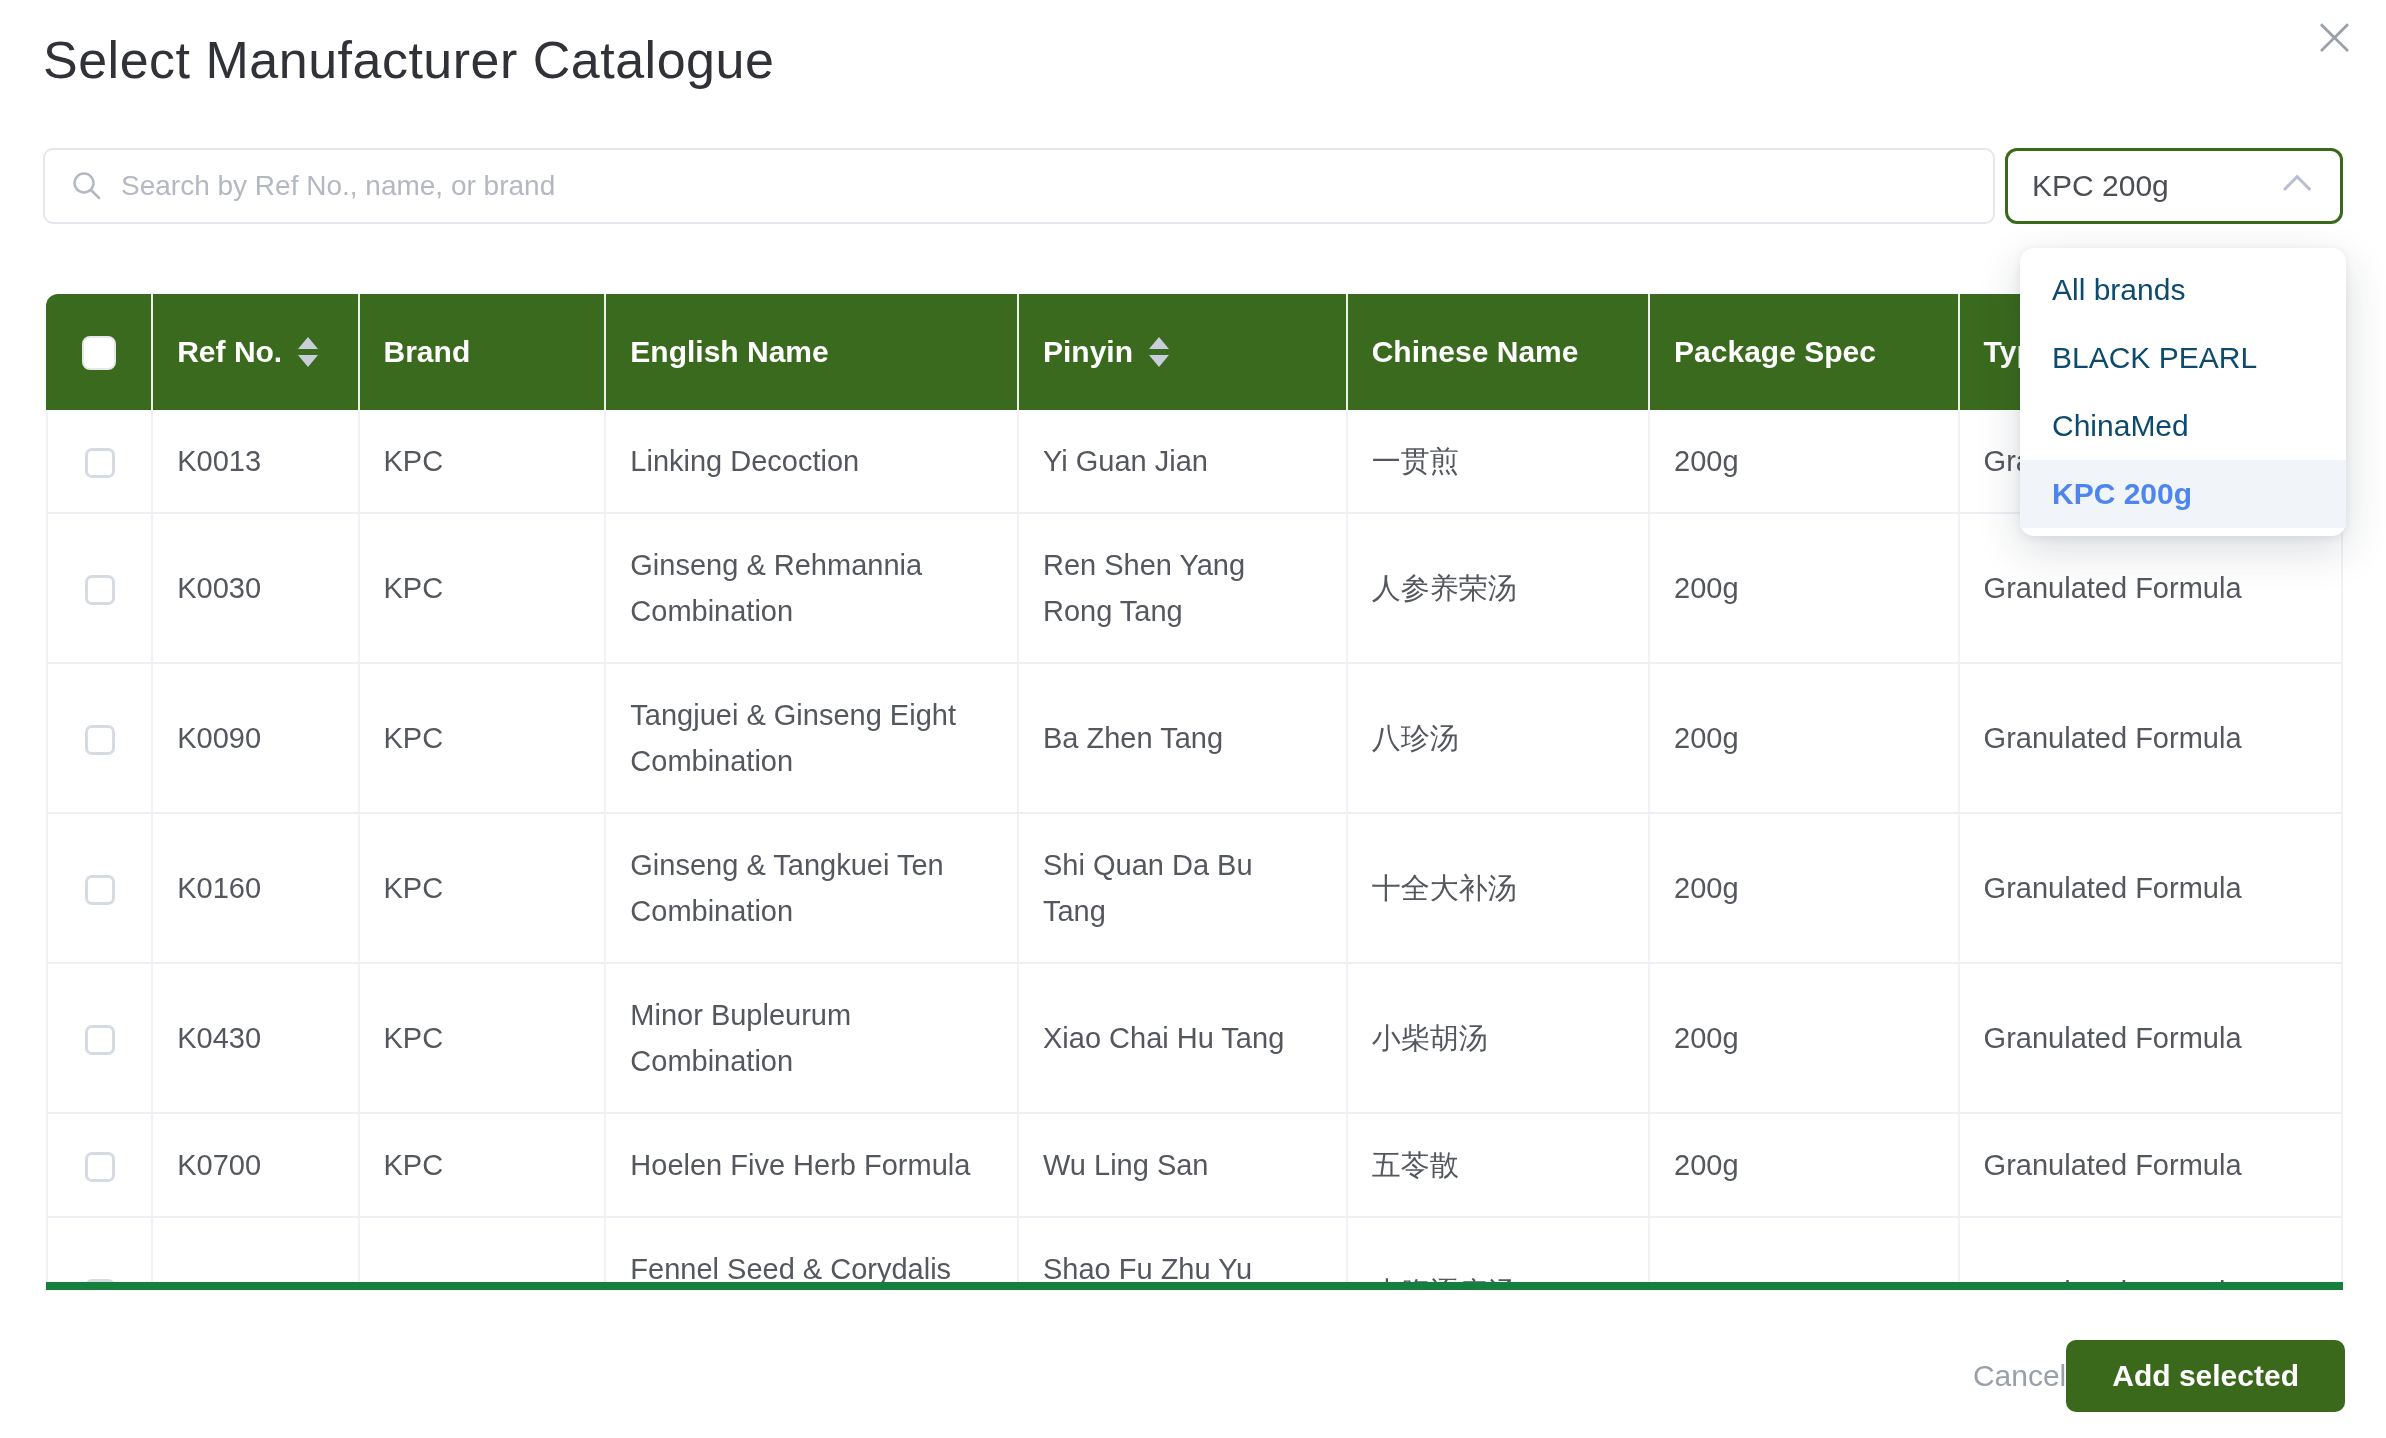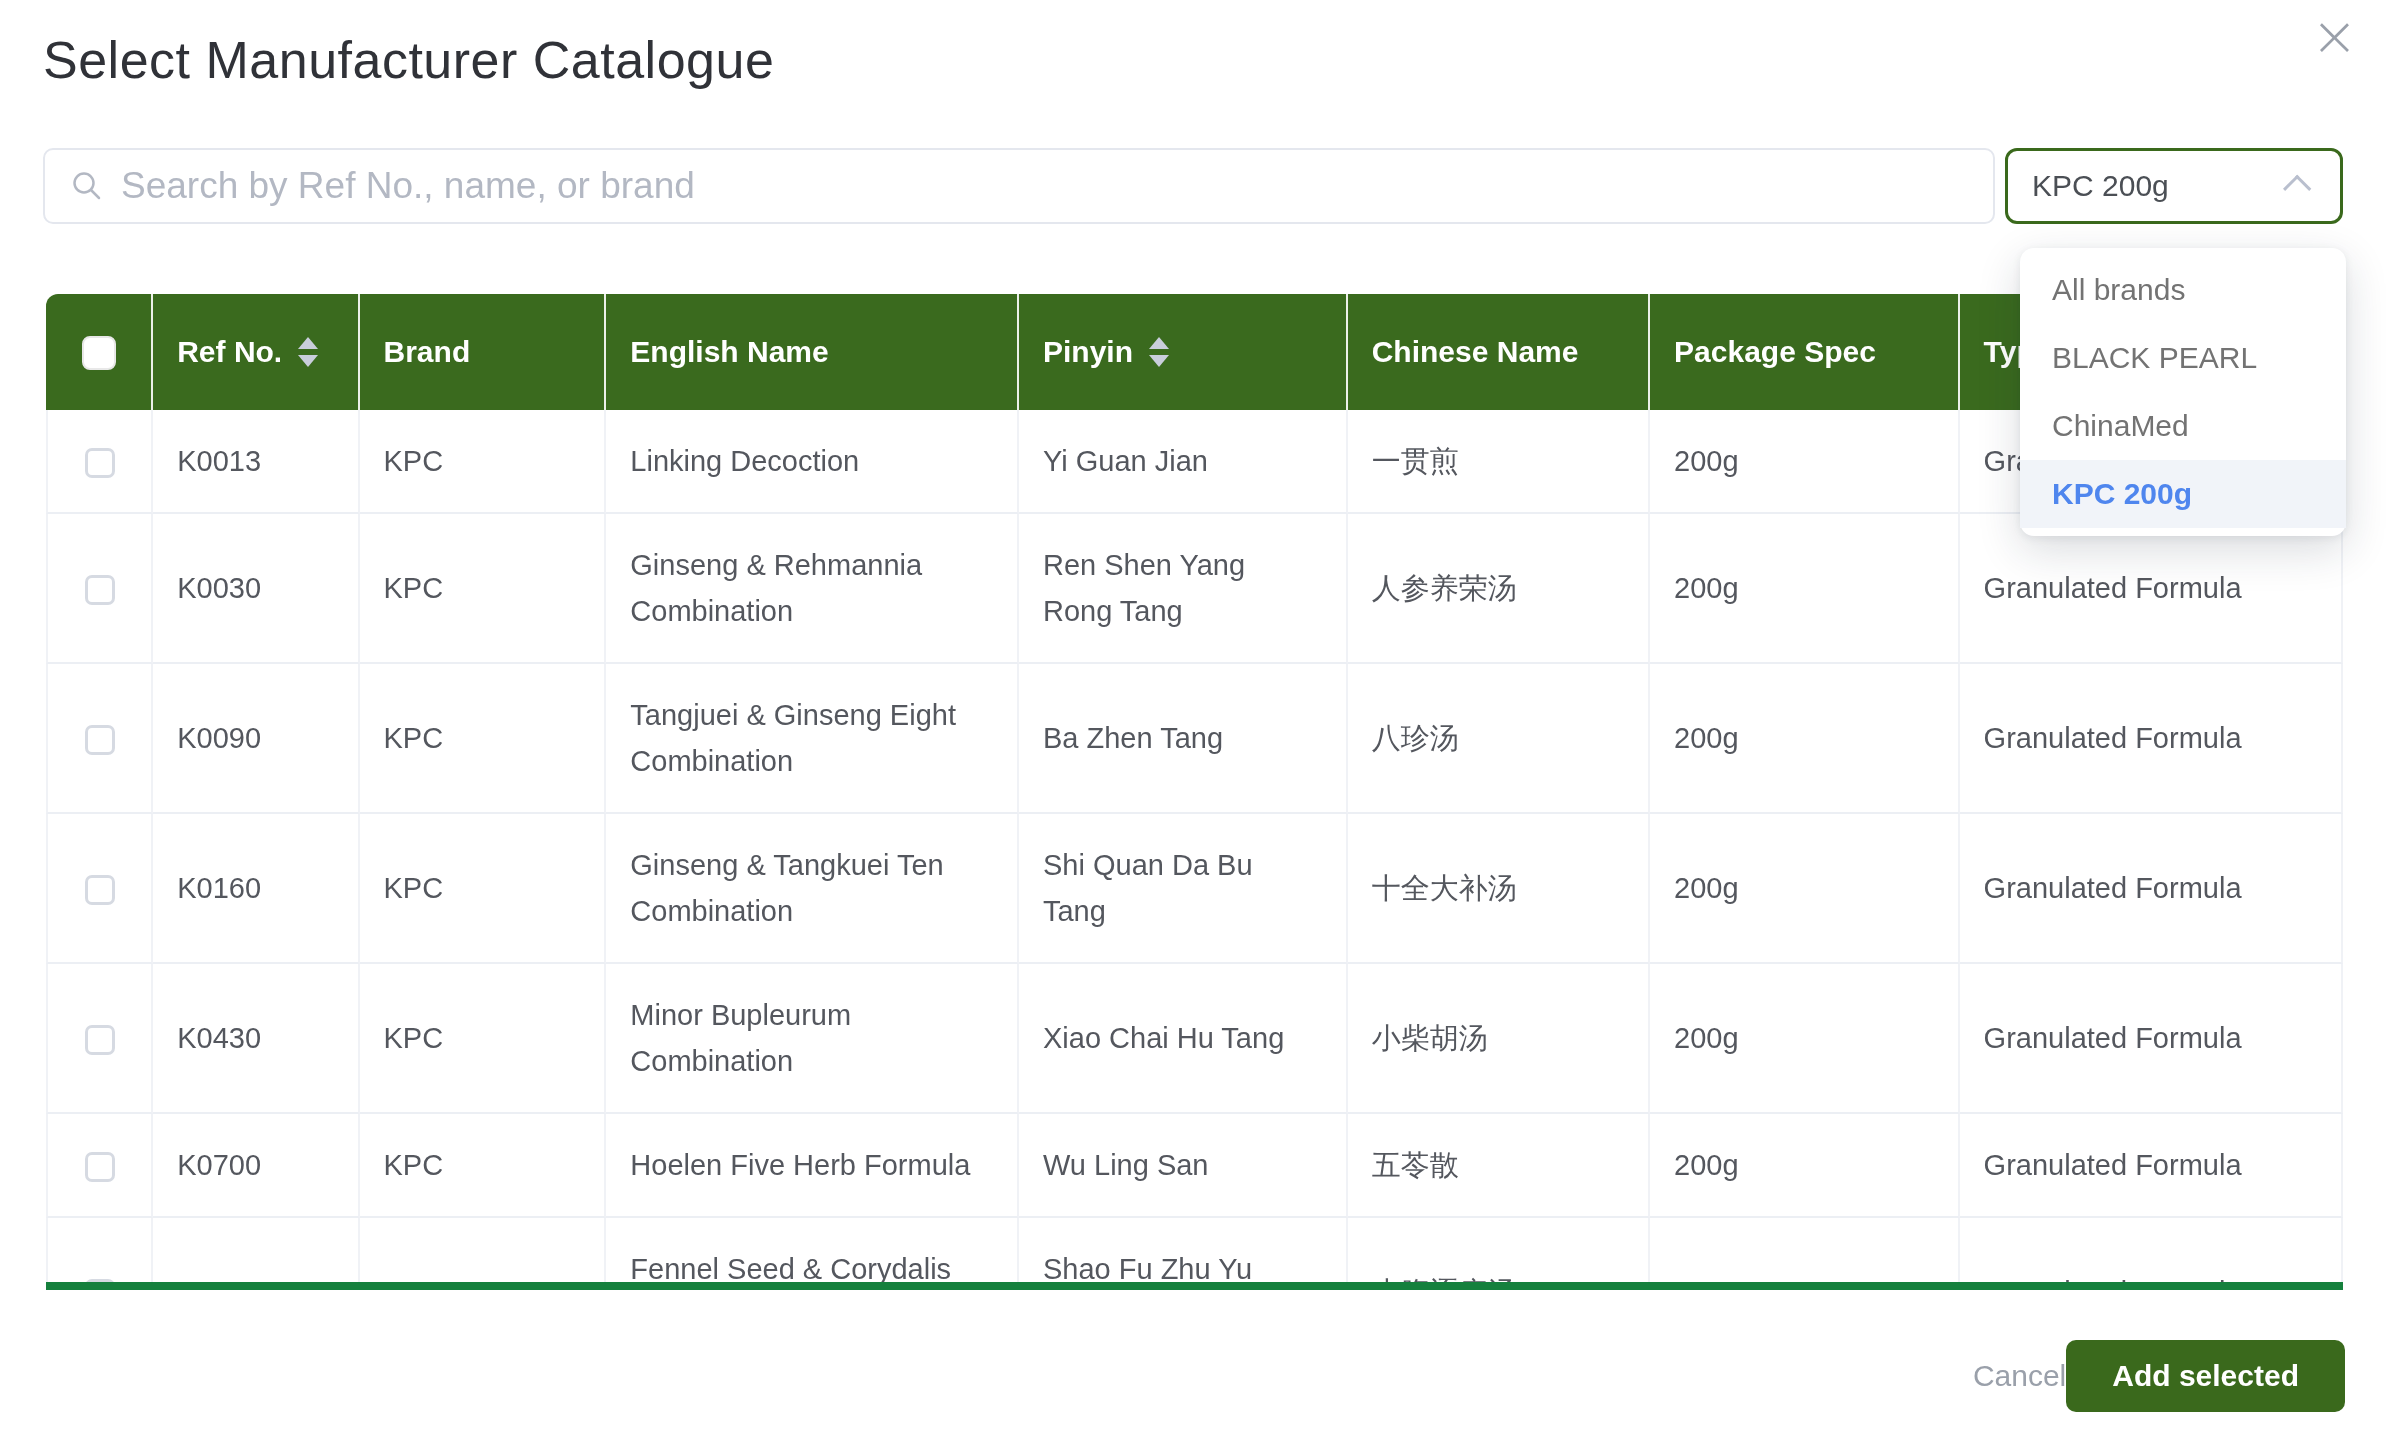--- a/index.html
+++ b/index.html
@@ -28,21 +28,21 @@
   
   .search-box {
     position: absolute; left: 43px; top: 148px;
     width: 1952px; height: 76px;
     border: 2px solid #e4e7ee; border-radius: 10px;
     background: #fff; display: flex; align-items: center;
   }
   .search-icon { margin-left: 26px; flex: 0 0 auto; display: block; }
   .search-input {
     flex: 1; height: 100%; border: none; outline: none;
-    font-size: 37px; color: #54575e; padding-left: 18px; background: transparent;
+    font-size: 28px; color: #54575e; padding-left: 18px; background: transparent;
     font-family: inherit;
   }
   .search-input::placeholder { color: #b3b8c3; opacity: 1; }
 
   .brand-select {
     position: absolute; left: 2005px; top: 148px;
     width: 338px; height: 76px;
     border: 3px solid #3A691C; border-radius: 12px;
     background: #fff; display: flex; align-items: center; cursor: pointer;
   }
@@ -104,21 +104,21 @@
 
   
   .brand-menu {
     position: absolute; left: 2020px; top: 248px; width: 326px;
     background: #ffffff; border-radius: 14px;
     box-shadow: 0 14px 44px rgba(25,35,55,0.16), 0 2px 8px rgba(25,35,55,0.08);
     padding: 8px 0; z-index: 50;
   }
   .brand-menu-item {
     height: 68px; line-height: 68px; padding-left: 32px;
-    font-size: 30px; color: #737373; cursor: pointer; white-space: nowrap;
+    font-size: 30px; color: #0c4a6e; cursor: pointer; white-space: nowrap;
   }
   .brand-menu-item.selected {
     background: #f1f4f9; color: #4F86EE; font-weight: 700;
   }
 
   
   .footer {
     position: absolute; right: 41px; top: 1340px; height: 72px;
     display: flex; align-items: center; 
   }

